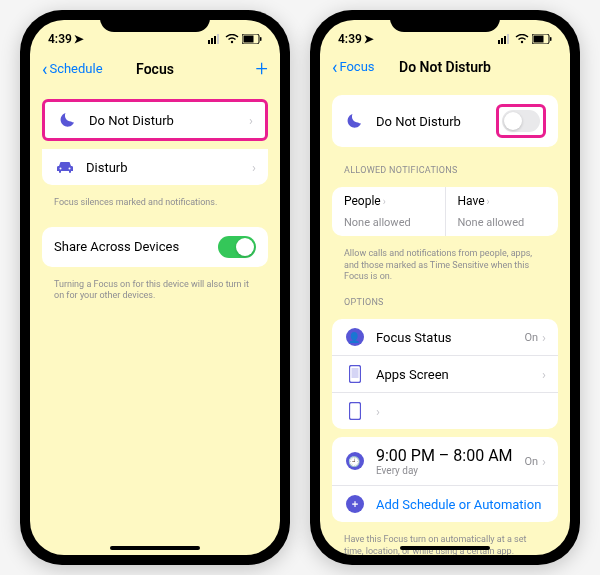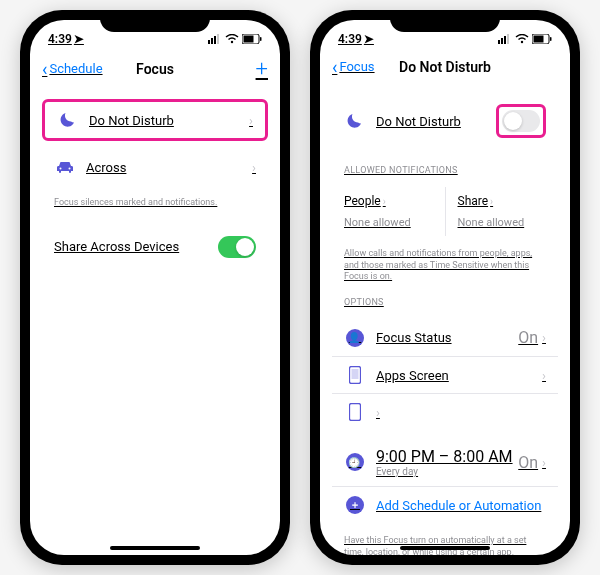--- a/index.html
+++ b/index.html
@@ -17,27 +17,26 @@
     height: 555px;
     background: #000;
     border-radius: 42px;
     padding: 10px;
     position: relative;
     box-shadow: 0 4px 20px rgba(0,0,0,0.2);
   }
   .screen {
     width: 100%;
     height: 100%;
-    background: #ffffff;
+    background: #fef9c3;
     border-radius: 34px;
     overflow: hidden;
     position: relative;
     display: flex;
     flex-direction: column;
-    text-decoration: underline;
   }
   .notch {
     position: absolute;
     top: 0;
     left: 50%;
     transform: translateX(-50%);
     width: 110px;
     height: 22px;
     background: #000;
     border-radius: 0 0 14px 14px;
@@ -105,21 +104,21 @@
   .row + .row { border-top: 0.5px solid #e5e5ea; }
   .row-icon {
     width: 22px;
     display: flex;
     align-items: center;
     justify-content: center;
     margin-right: 10px;
     font-size: 14px;
   }
   .row-label { flex: 1; font-size: 13px; color: #000; }
-  .row-value { font-size: 16px; color: #8e8e93; margin-right: 4px; text-align: right; }
+  .row-value { font-size: 11px; color: #8e8e93; margin-right: 4px; text-align: right; }
   .chevron { color: #c7c7cc; font-size: 13px; }
   .section-header {
     font-size: 9px;
     color: #8e8e93;
     text-transform: uppercase;
     letter-spacing: 0.3px;
     padding: 10px 12px 4px 12px;
   }
   .section-footer {
     font-size: 9px;
@@ -235,32 +234,33 @@
       </div>
       <div class="group" style="margin-top:0; border-top-left-radius:0; border-top-right-radius:0;">
         <div class="row">
           <div class="row-icon car">
             <svg width="18" height="14" viewBox="0 0 18 14">
                 <path d="M3 6 L4.5 2 L13.5 2 L15 6 L16 6 Q17 6 17 7.5 L17 11 L15 11 L15 12 Q15 13 14 13 Q13 13 13 12 L13 11 L5 11 L5 12 Q5 13 4 13 Q3 13 3 12 L3 11 L1 11 L1 7.5 Q1 6 2 6 Z" fill="#5856d6"></path>
                 <circle cx="4.5" cy="8.5" r="1" fill="#fff"></circle>
                 <circle cx="13.5" cy="8.5" r="1" fill="#fff"></circle>
               </svg>
           </div>
-          <div class="row-label">Across</div>
+          <div class="row-label">Disturb</div>
           <div class="chevron">›</div>
         </div>
       </div>
       <div class="section-footer">Focus silences marked and notifications.</div>
 
       <div class="group" style="margin-top:14px;">
         <div class="row">
           <div class="row-label">Share Across Devices</div>
           <div class="toggle on"></div>
         </div>
       </div>
+      <div class="section-footer">Turning a Focus on for this device will also turn it on for your other devices.</div>
     </div>
 
     <div class="home-indicator"></div>
   </div>
 </div>
 
 <div class="phone">
   <div class="notch"></div>
   <div class="screen">
     <div class="status-bar">
@@ -317,21 +317,21 @@
         <div class="two-col">
           <div class="col">
             <div class="col-title">
                 <span>People</span>
                 <span class="chevron" style="margin-left:2px;font-size:10px;">›</span>
               </div>
             <div class="col-sub">None allowed</div>
           </div>
           <div class="col">
             <div class="col-title">
-                <span>Share</span>
+                <span>Have</span>
                 <span class="chevron" style="margin-left:2px;font-size:10px;">›</span>
               </div>
             <div class="col-sub">None allowed</div>
           </div>
         </div>
       </div>
       <div class="section-footer">Allow calls and notifications from people, apps, and those marked as Time Sensitive when this Focus is on.</div>
 
       <div class="section-header">OPTIONS</div>
       <div class="group">

